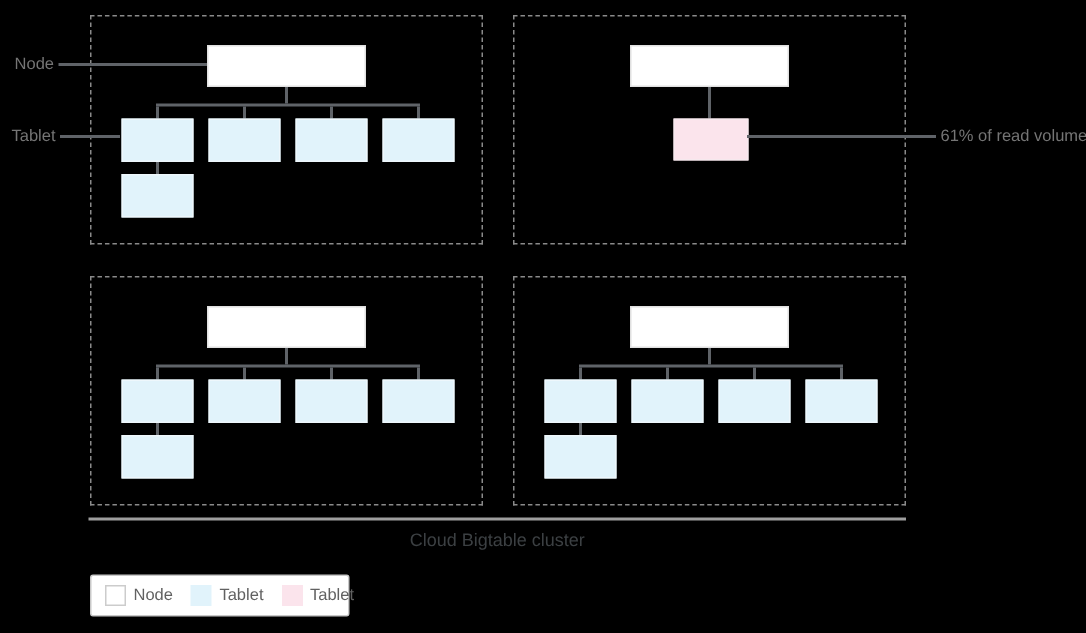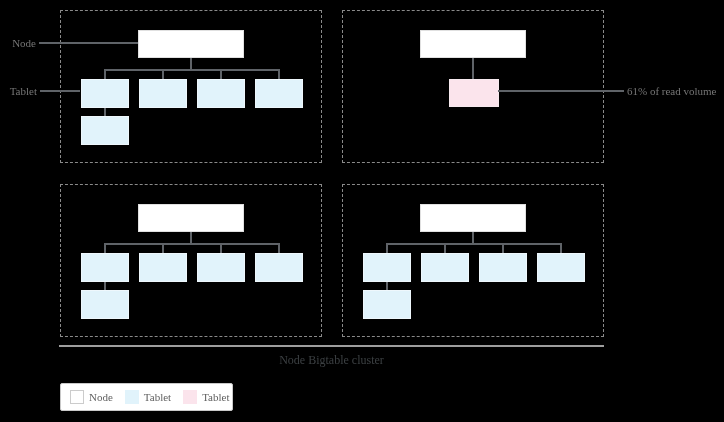--- a/index.html
+++ b/index.html
@@ -7,21 +7,21 @@
     --tablet-fill:#e1f3fb; --tablet-border:#eef7fc;
     --tablet-hot-fill:#fbe4ec; --tablet-hot-border:#f6e9ee;
     --connector:#5f6368; --quadrant-border:#8a8a8a;
     --callout-text:#757575; --cluster-line:#9e9e9e; --caption-text:#3c4043;
     --legend-bg:#ffffff; --legend-border:#c8c8c8; --legend-text:#616161;
     --legend-node-swatch-border:#cccccc;
   }
   html,body{margin:0;padding:0;background:var(--background);}
   #stage{
     position:relative;width:724px;height:422px;background:var(--background);
-    font-family:Liberation Serif, serif;overflow:hidden;
+    font-family:Liberation Sans, sans-serif;overflow:hidden;
   }
   .quadrant{
     position:absolute;width:262px;height:153px;box-sizing:border-box;
     border:1px dashed var(--quadrant-border);
   }
   .q1{left:60px;top:10px}.q2{left:342px;top:10px}
   .q3{left:60px;top:184px}.q4{left:342px;top:184px}
 
   .node-box{
     position:absolute;left:77px;top:19px;width:106px;height:28px;box-sizing:border-box;
@@ -135,21 +135,21 @@
   </div>
 
   <div class="callout-label lbl-node">Node</div>
   <div class="leader leader-node"></div>
   <div class="callout-label lbl-tablet">Tablet</div>
   <div class="leader leader-tablet"></div>
   <div class="leader leader-read"></div>
   <div class="callout-label lbl-read">61% of read volume</div>
 
   <div class="cluster-baseline"></div>
-  <div class="cluster-caption">Node Bigtable cluster</div>
+  <div class="cluster-caption">Cloud Bigtable cluster</div>
 
   <div class="legend">
     <div class="legend-item">
       <span class="swatch swatch-node"></span>
       <span class="legend-label">Node</span>
     </div>
     <div class="legend-item">
       <span class="swatch swatch-tablet"></span>
       <span class="legend-label">Tablet</span>
     </div>

